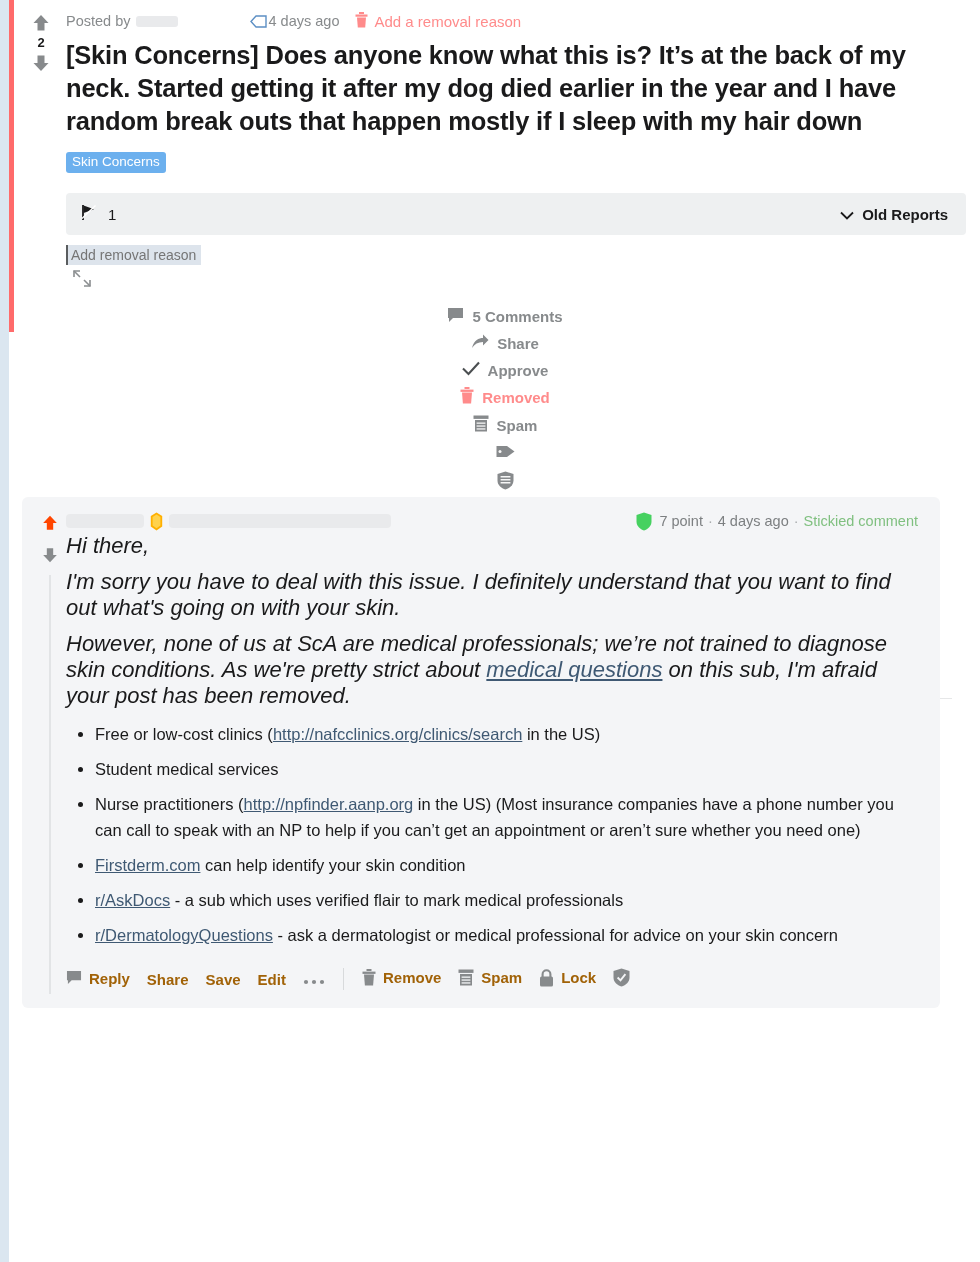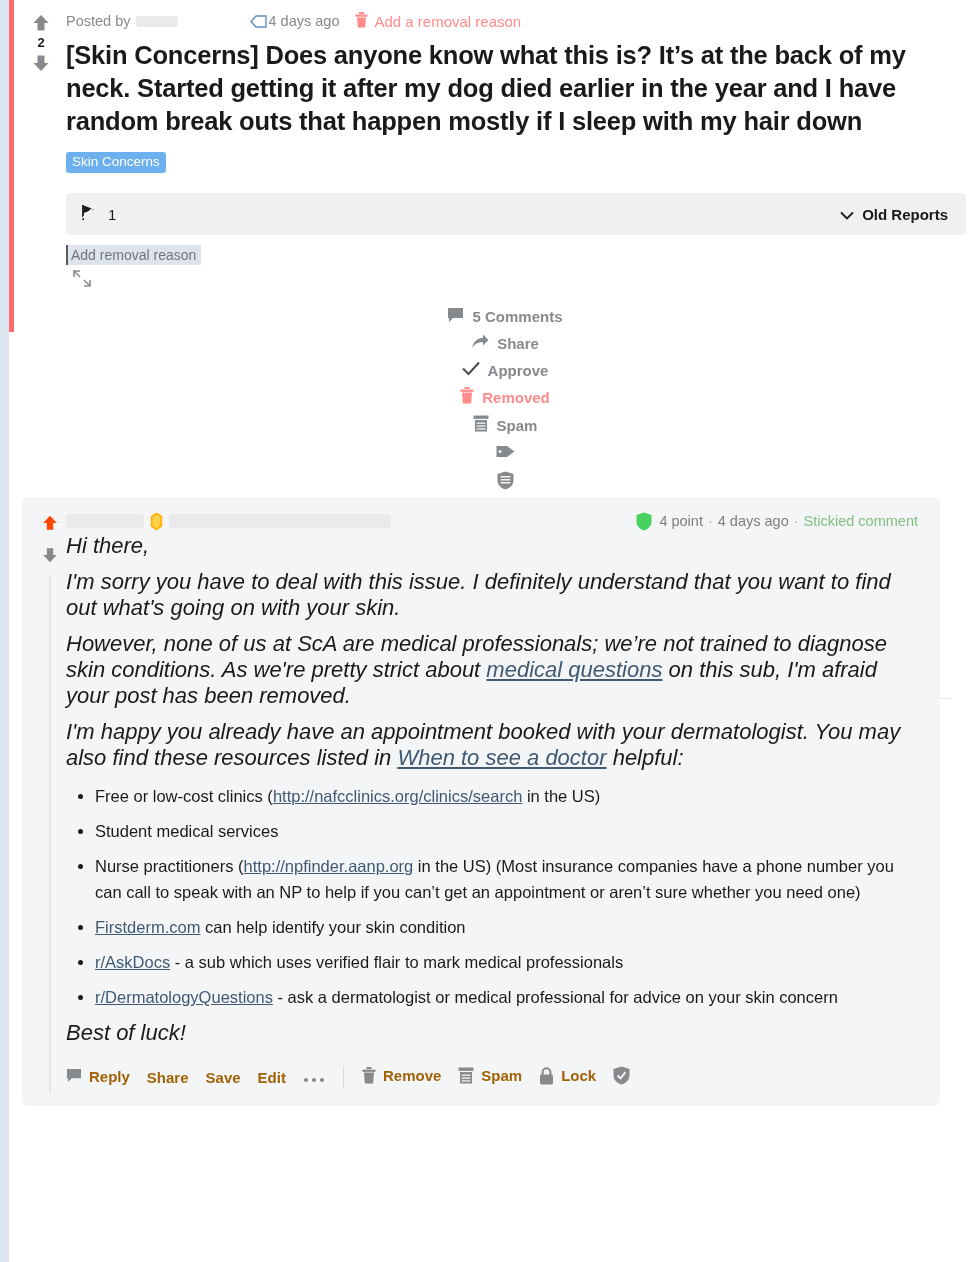--- a/index.html
+++ b/index.html
@@ -497,44 +497,42 @@
             <path d="M6.5 0.5 L12.2 4 V14.5 L6.5 18.5 L0.8 14.5 V4 Z" fill="#ffb000"></path>
             <path d="M6.5 2.5 L10.4 5 V13.4 L6.5 16.2 L2.6 13.4 V5 Z" fill="#ffd24d"></path>
           </svg>
         </span>
         <span class="c-user-redact" style="width:222px"></span>
         <span class="c-shield-mod">
           <svg width="16" height="19" viewBox="0 0 16 19">
             <path d="M8 0.5 L15.5 3 V9.5 C15.5 14 11.9 17.3 8 18.5 C4.1 17.3 0.5 14 0.5 9.5 V3 Z" fill="#46d160"></path>
           </svg>
         </span>
-        <span class="c-points">4 point</span>
+        <span class="c-points">7 point</span>
         <span class="c-dot">·</span>
         <span class="c-time">4 days ago</span>
         <span class="c-dot">·</span>
         <span class="c-sticky">Stickied comment</span>
       </div>
 
       <p class="c-p first">Hi there,</p>
       <p class="c-p">I'm sorry you have to deal with this issue. I definitely understand that you want to find out what's going on with your skin.</p>
 
       <p class="c-p"><span>However, none of us at ScA are medical professionals; we’re not trained to diagnose skin conditions. As we're pretty strict about </span><a>medical questions</a><span> on this sub, I'm afraid your post has been removed.</span></p>
 
-      <p class="c-p"><span>I'm happy you already have an appointment booked with your dermatologist. You may also find these resources listed in </span><a>When to see a doctor</a><span> helpful:</span></p>
 
       <ul class="c-list">
         <li class="c-li"><span>Free or low-cost clinics (</span><a>http://nafcclinics.org/clinics/search</a><span> in the US)</span></li>
         <li class="c-li"><span>Student medical services</span></li>
         <li class="c-li"><span>Nurse practitioners (</span><a>http://npfinder.aanp.org</a><span> in the US) (Most insurance companies have a phone number you can call to speak with an NP to help if you can’t get an appointment or aren’t sure whether you need one)</span></li>
         <li class="c-li"><a>Firstderm.com</a><span> can help identify your skin condition</span></li>
         <li class="c-li"><a>r/AskDocs</a><span> - a sub which uses verified flair to mark medical professionals</span></li>
         <li class="c-li"><a>r/DermatologyQuestions</a><span> - ask a dermatologist or medical professional for advice on your skin concern</span></li>
       </ul>
 
-      <p class="c-p">Best of luck!</p>
 
       <div class="c-actions">
         <span class="cact">
           <span>
             <svg width="16" height="15" viewBox="0 0 17 16">
                 <path d="M1 1 H16 V11 H6 L2 15 V11 H1 Z" fill="#878a8c"></path>
               </svg>
           </span>
           <span>Reply</span>
         </span>

